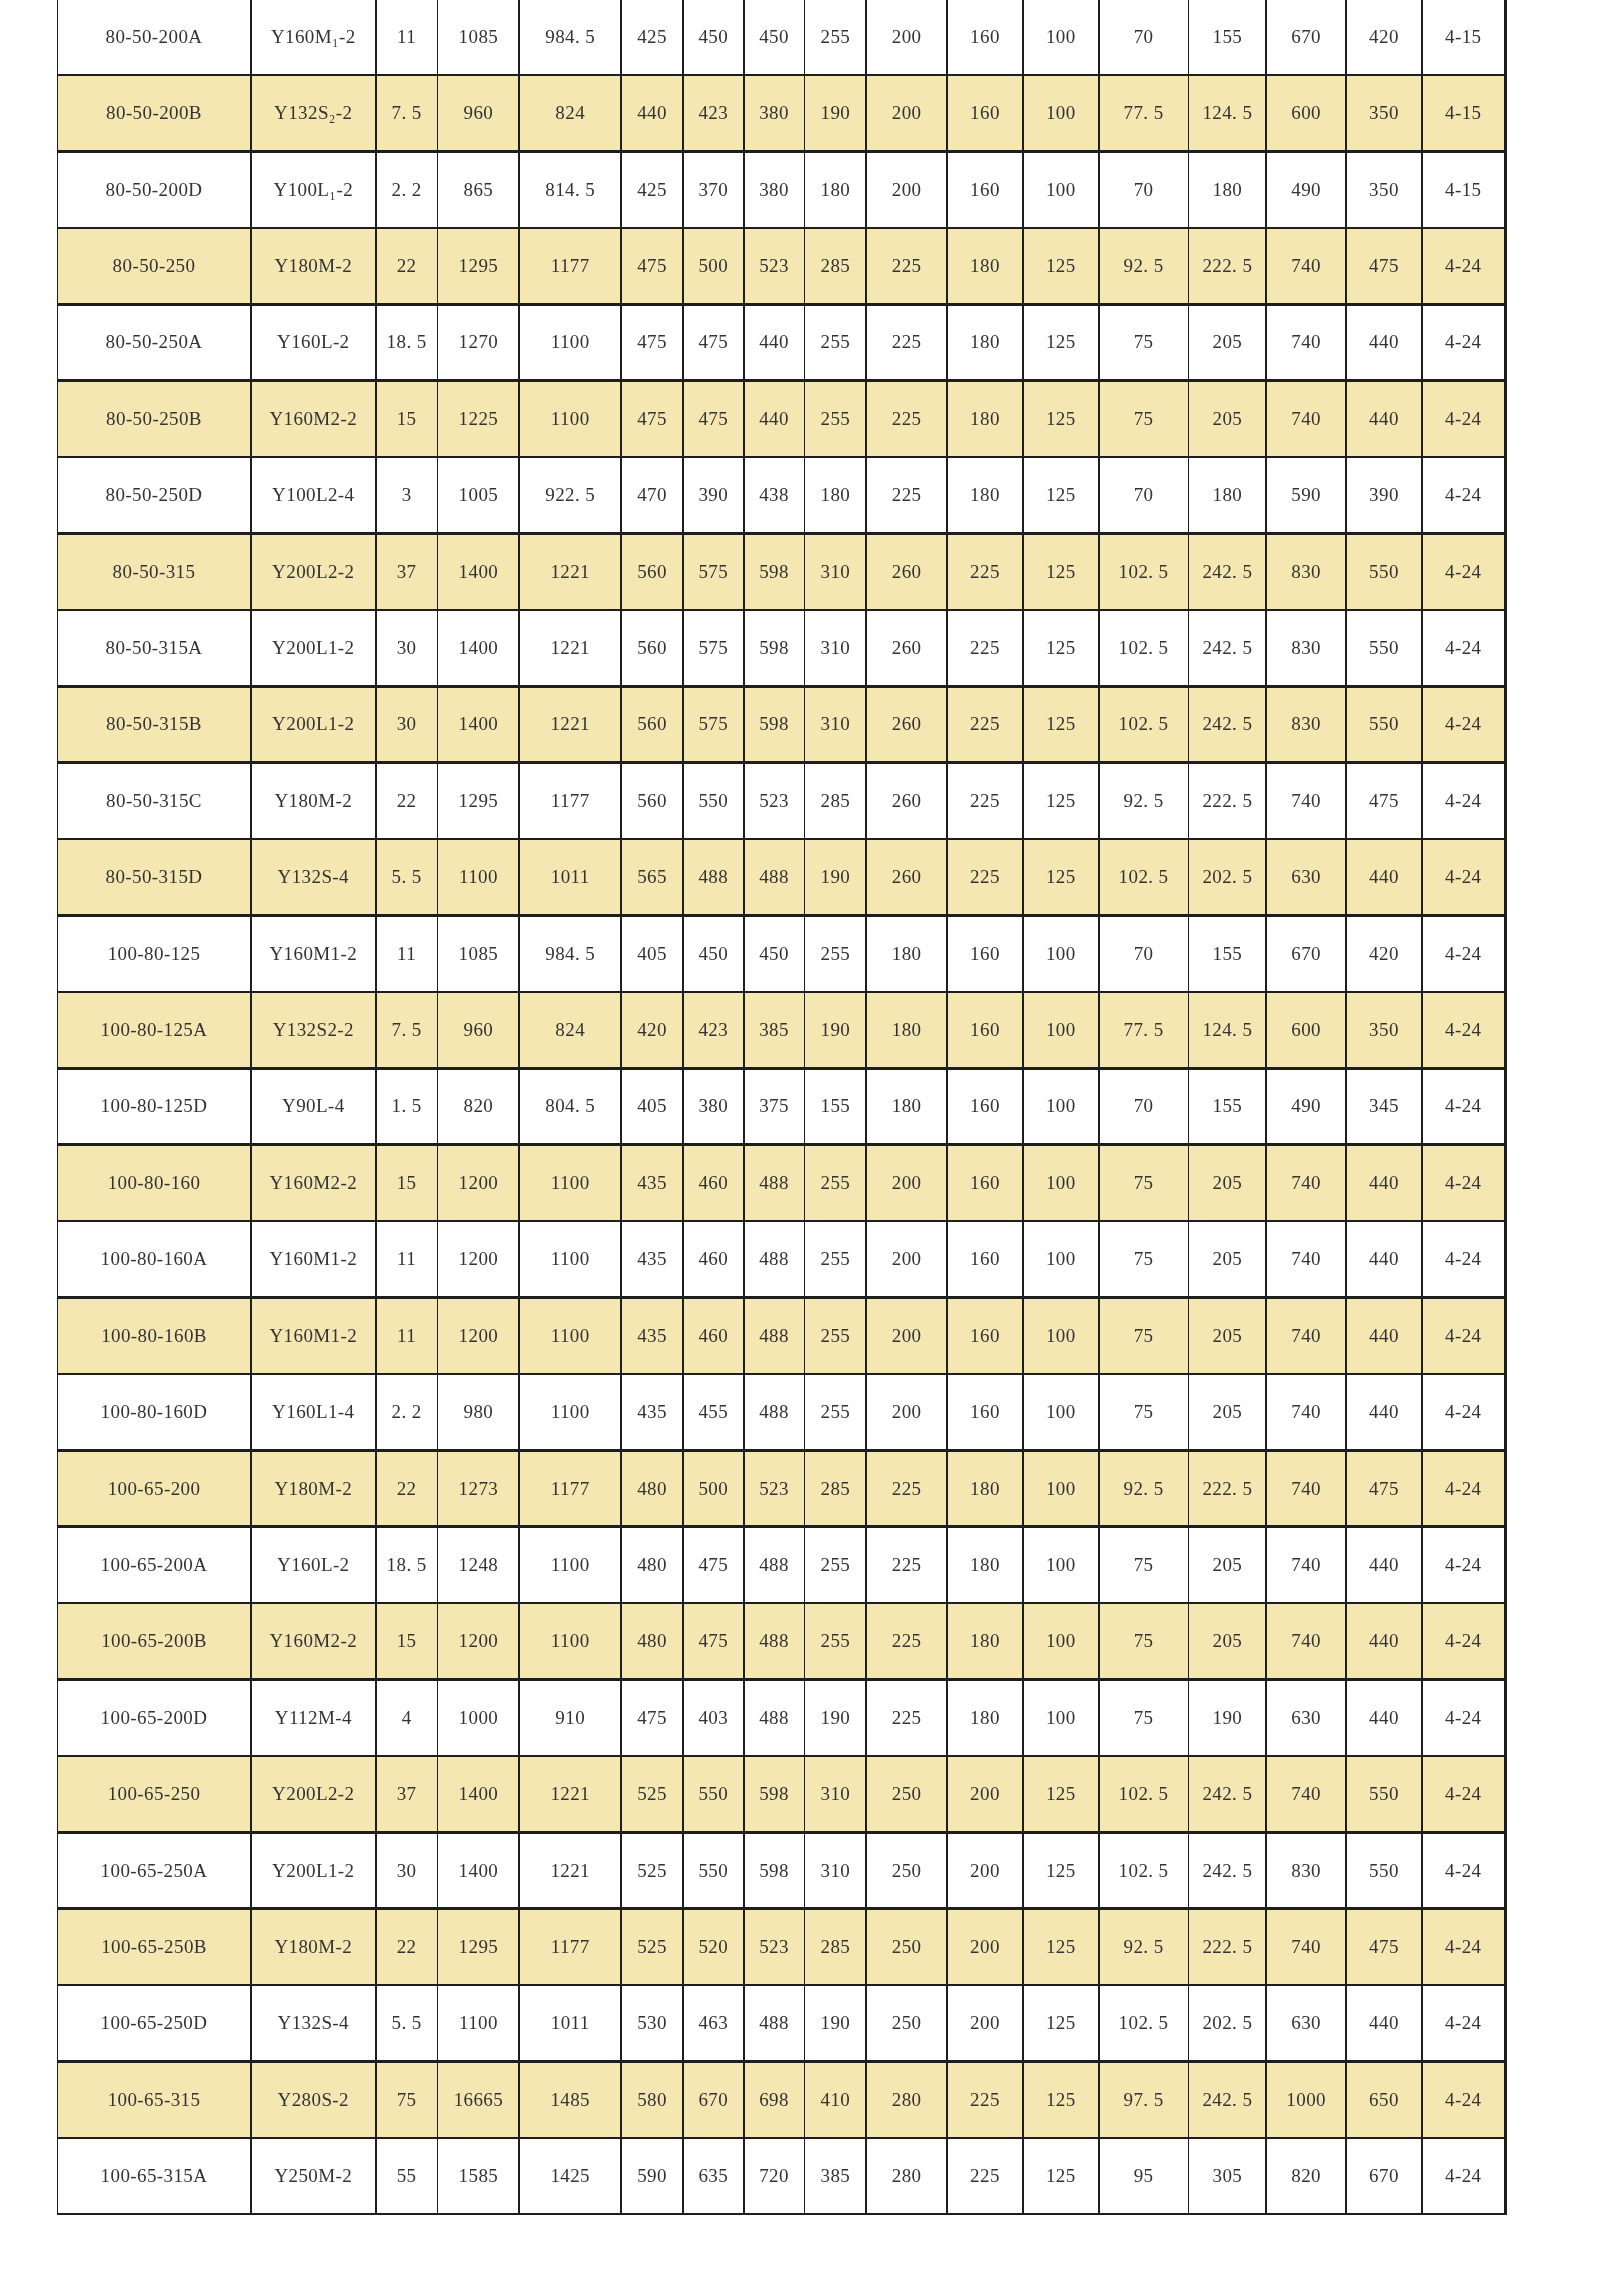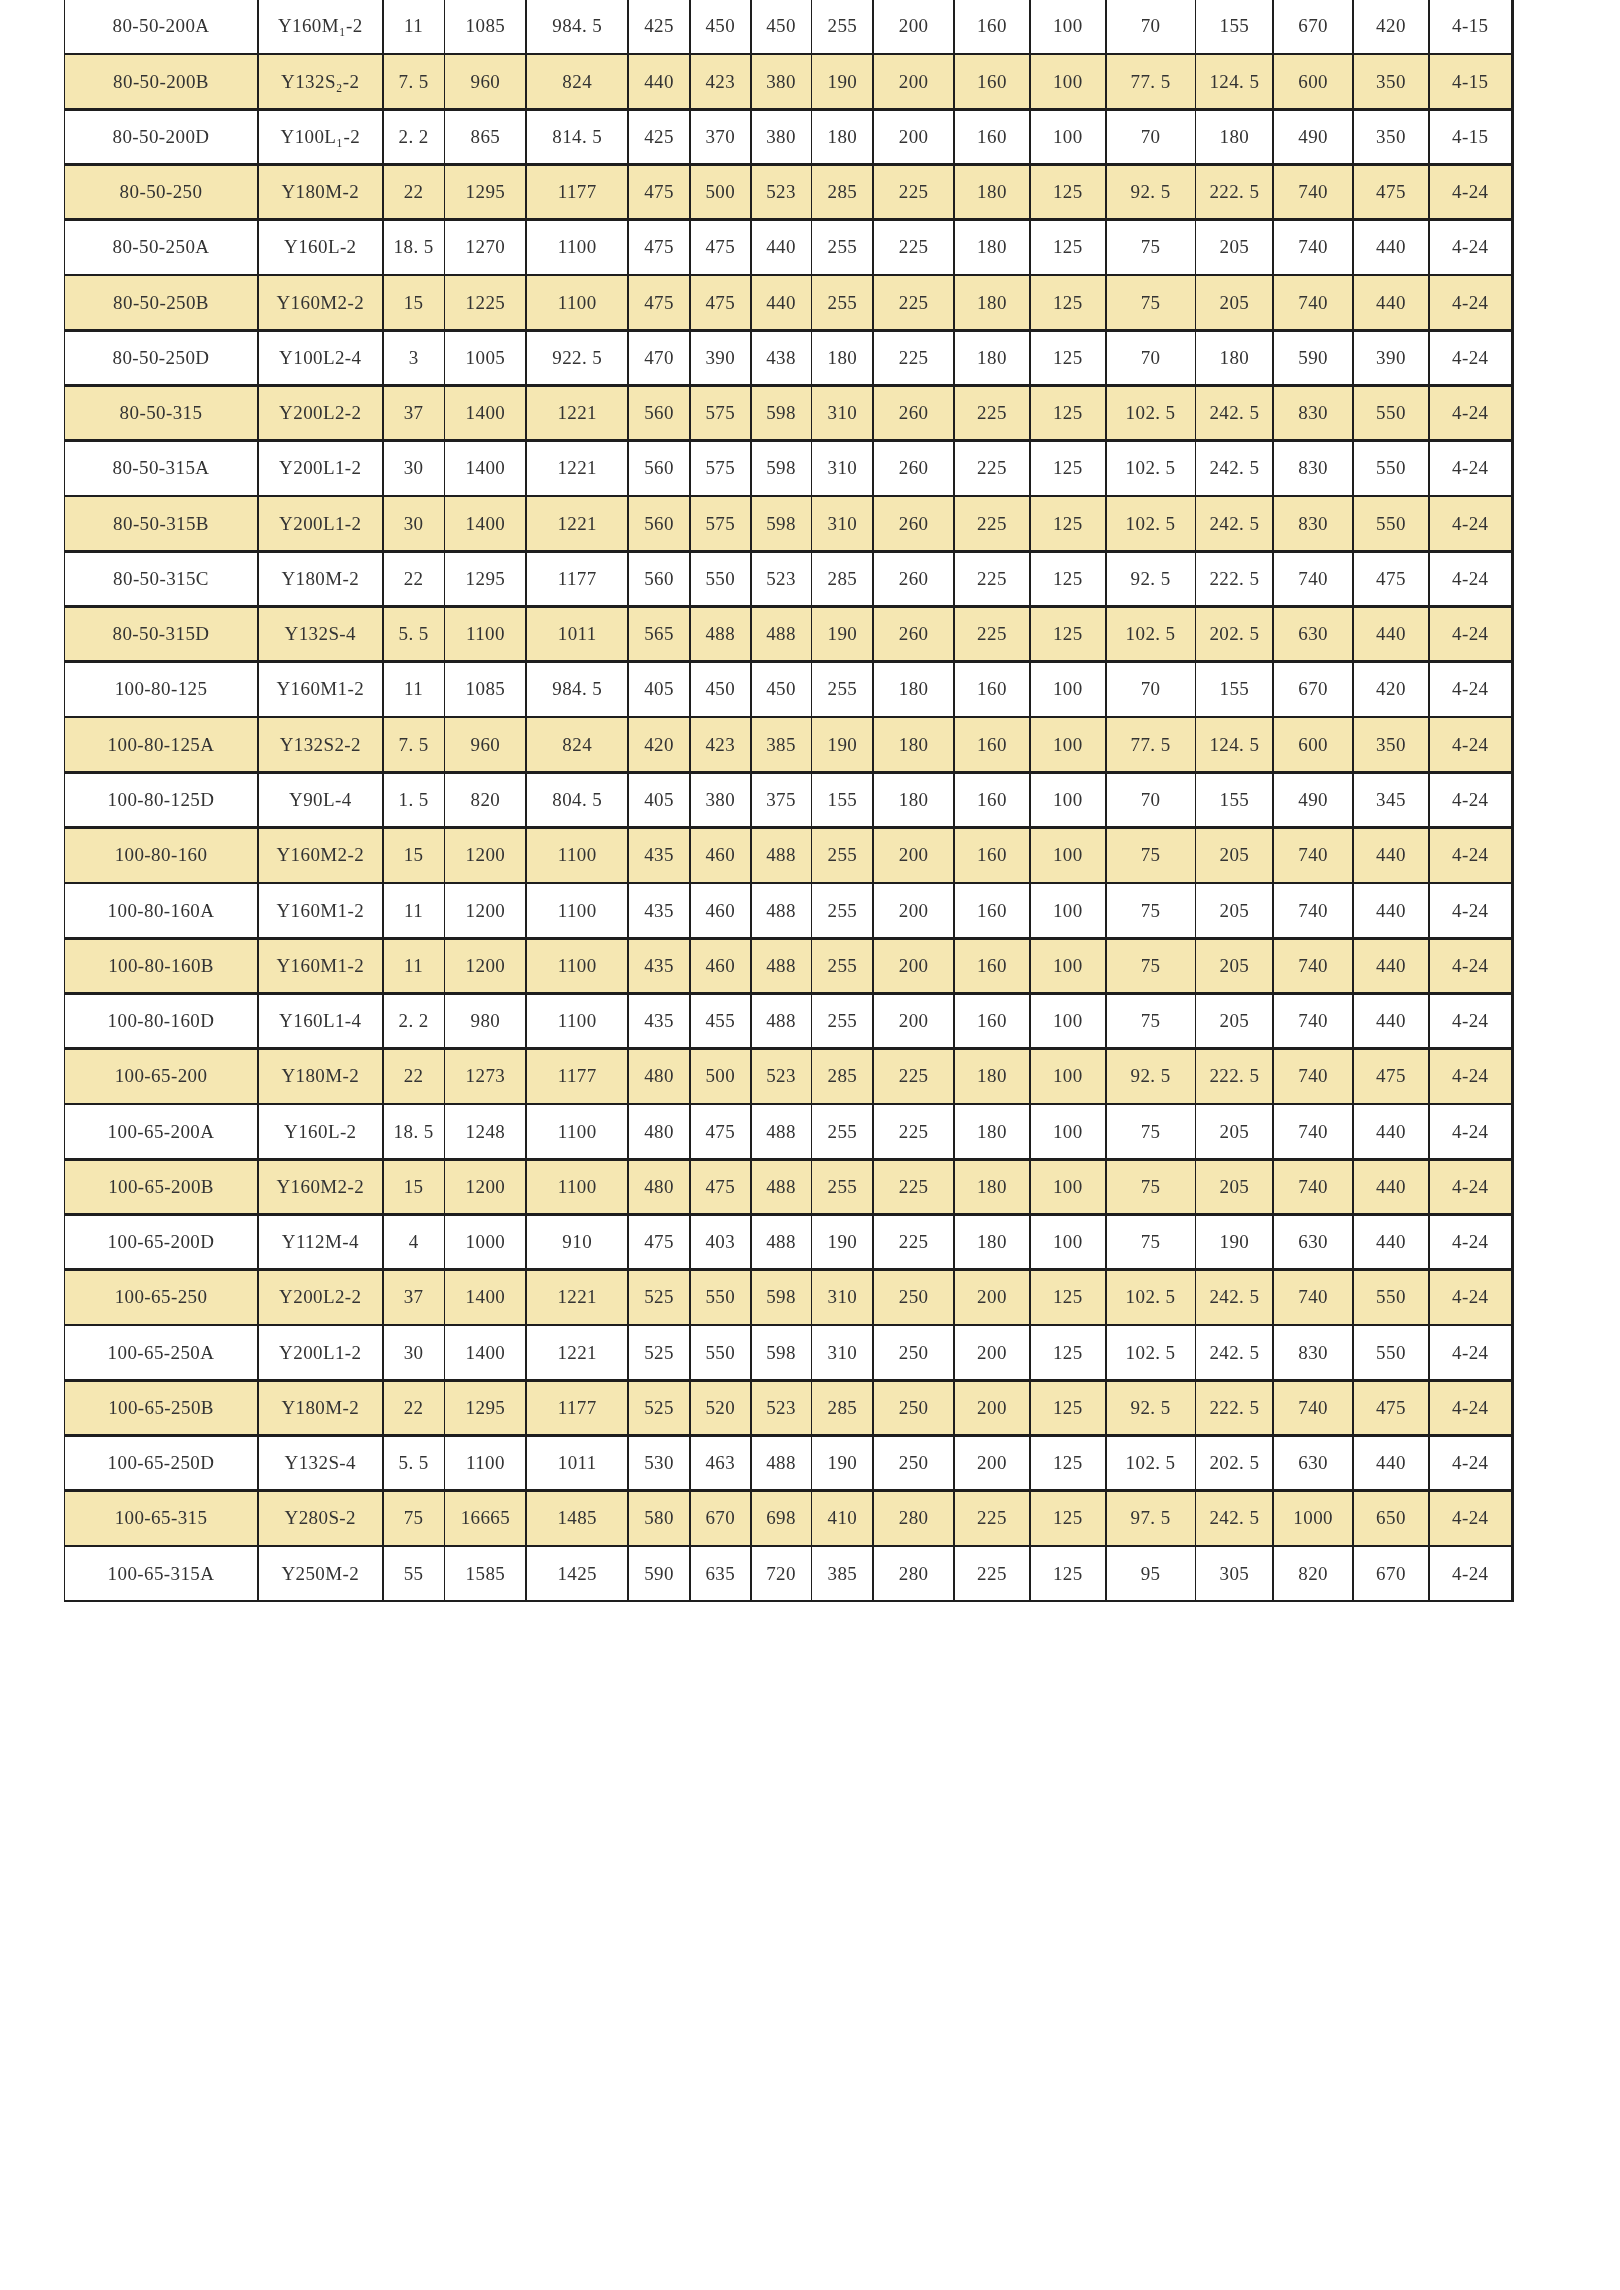--- a/index.html
+++ b/index.html
@@ -8,24 +8,24 @@
     background: #ffffff;
   }
   body {
     width: 1620px;
     height: 2291px;
     position: relative;
     font-family: "Liberation Serif", "DejaVu Serif", serif;
   }
   .table-wrap {
     position: absolute;
-    left: 64px;
+    left: 57px;
     top: 0;
     width: 1450px;
-    height: 1602px;
+    height: 2215px;
     box-sizing: border-box;
   }
   .grid {
     display: grid;
     width: 100%;
     height: 100%;
     box-sizing: border-box;
     grid-template-columns: 192px 123px 60px 80px 100px 60px 59px 59px 60px 79px 74px 74px 88px 76px 78px 74px 81px;
     grid-auto-rows: 1fr;
     column-gap: 1.8px;

